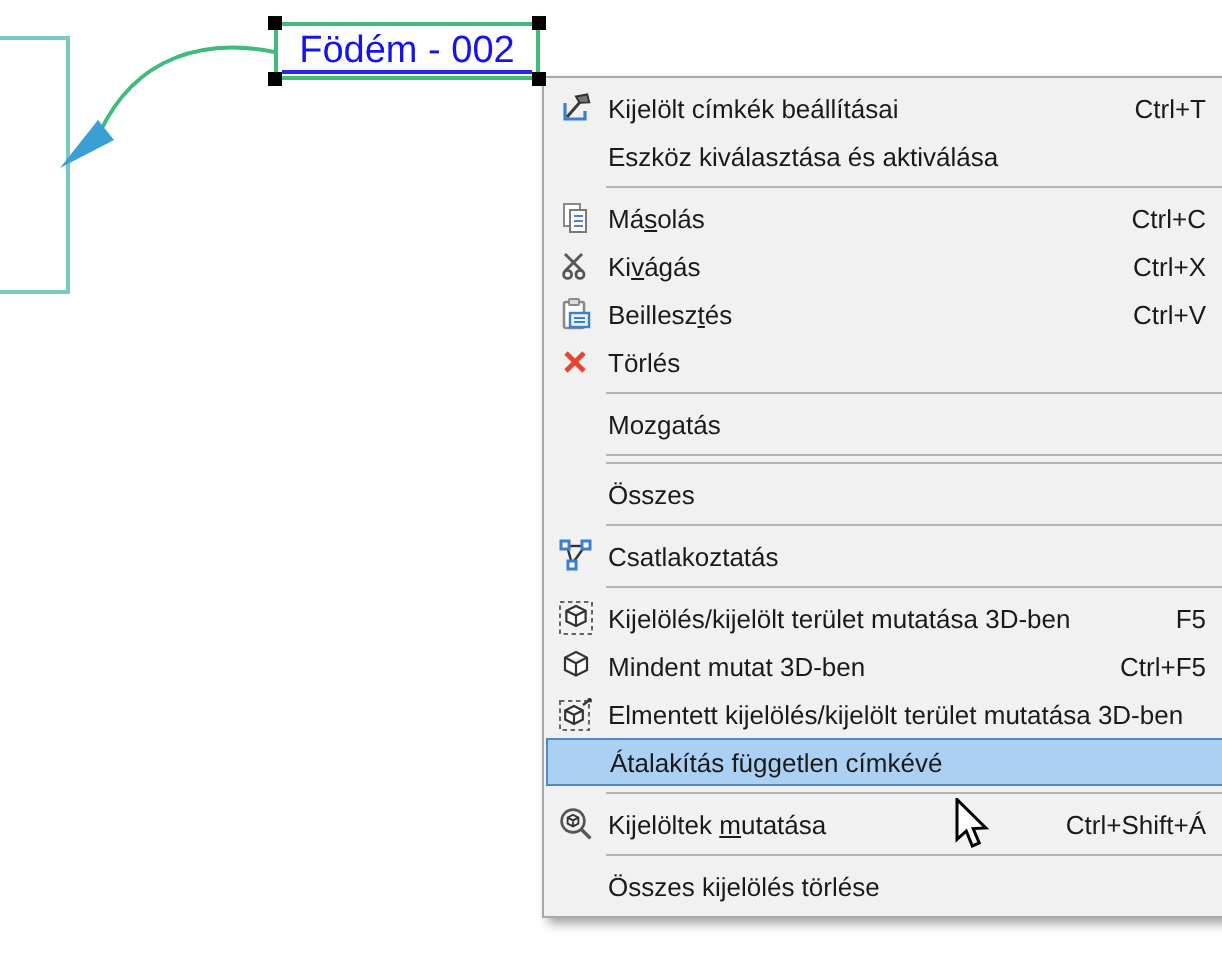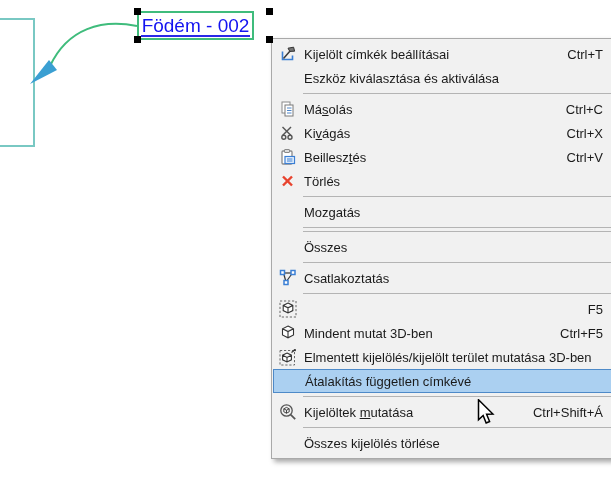--- a/index.html
+++ b/index.html
@@ -8,21 +8,21 @@
     background:#ffffff;
     font-family:"Liberation Sans","DejaVu Sans",sans-serif;
   }
   
   .slab-outline{
     position:absolute;left:-41px;top:18px;width:72px;height:125px;
     border:2px solid #79c8c3;background:transparent;z-index:1;
   }
   .leader-svg{position:absolute;left:0;top:0;z-index:2;}
   .label-box{
-    position:absolute;left:137px;top:11px;width:117px;height:29px;
+    position:absolute;left:137px;top:11px;width:133px;height:29px;
     border:2px solid #3fbc7c;box-sizing:border-box;background:#ffffff;
     display:flex;align-items:center;justify-content:center;z-index:3;
   }
   .label-text{
     color:#1414f0;font-size:19px;line-height:1;white-space:nowrap;
     letter-spacing:0px;
   }
   .label-underline{
     position:absolute;left:2px;right:2px;bottom:1px;height:0;
     border-top:2px solid #2a28e8;
@@ -205,20 +205,21 @@
 
   <div class="msep"></div>
 
   <div class="mi">
     <span class="mi-icon">
       <svg width="18" height="18" viewBox="0 0 18 18">
         <rect x="1" y="1" width="16" height="16" fill="none" stroke="#666" stroke-dasharray="2.2 1.8"></rect>
         <path d="M9 3 L13.8 5.4 L13.8 10.6 L9 13 L4.2 10.6 L4.2 5.4 Z M4.2 5.4 L9 7.8 L13.8 5.4 M9 7.8 L9 13" fill="#fff" stroke="#333" stroke-width="1.1"></path>
       </svg>
     </span>
+    <span class="mi-label"><span>Kijelölés/kijelölt terület mutatása 3D-ben</span><span class="mi-u"></span><span></span></span>
     <span class="mi-shortcut">F5</span>
   </div>
 
   <div class="mi">
     <span class="mi-icon">
       <svg width="18" height="18" viewBox="0 0 18 18">
         <path d="M9 2 L14.5 4.8 L14.5 11 L9 13.8 L3.5 11 L3.5 4.8 Z M3.5 4.8 L9 7.6 L14.5 4.8 M9 7.6 L9 13.8" fill="#fff" stroke="#333" stroke-width="1.1"></path>
       </svg>
     </span>
     <span class="mi-label"><span>Mindent mutat 3D-ben</span><span class="mi-u"></span><span></span></span>

